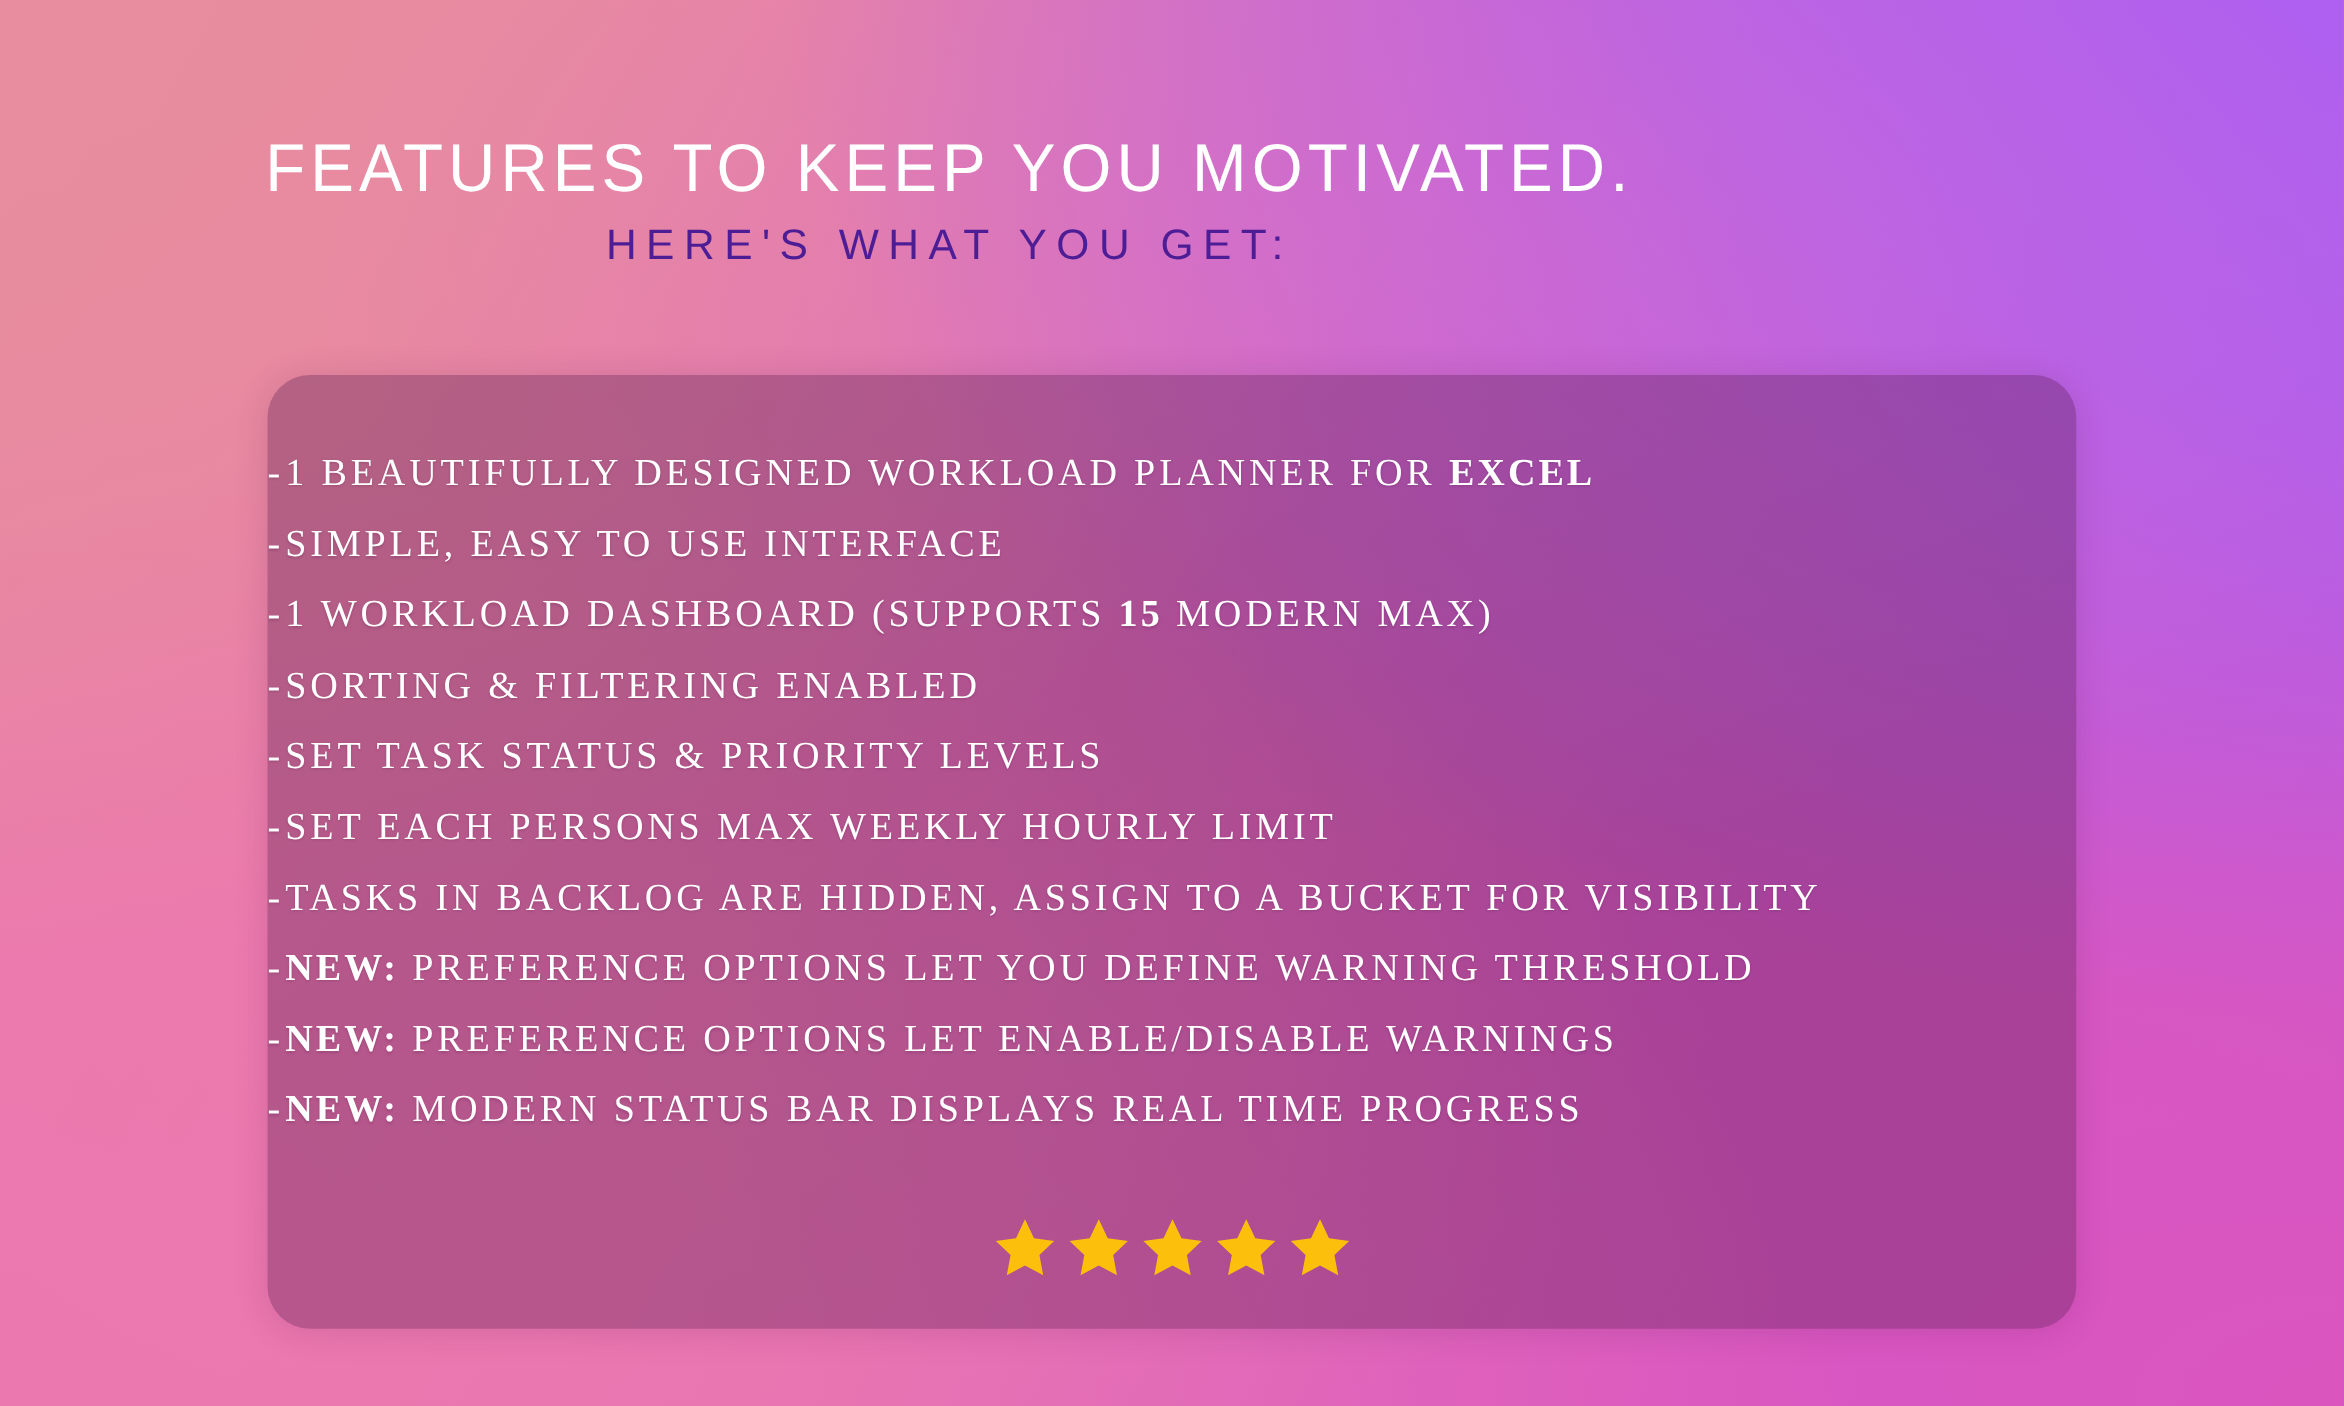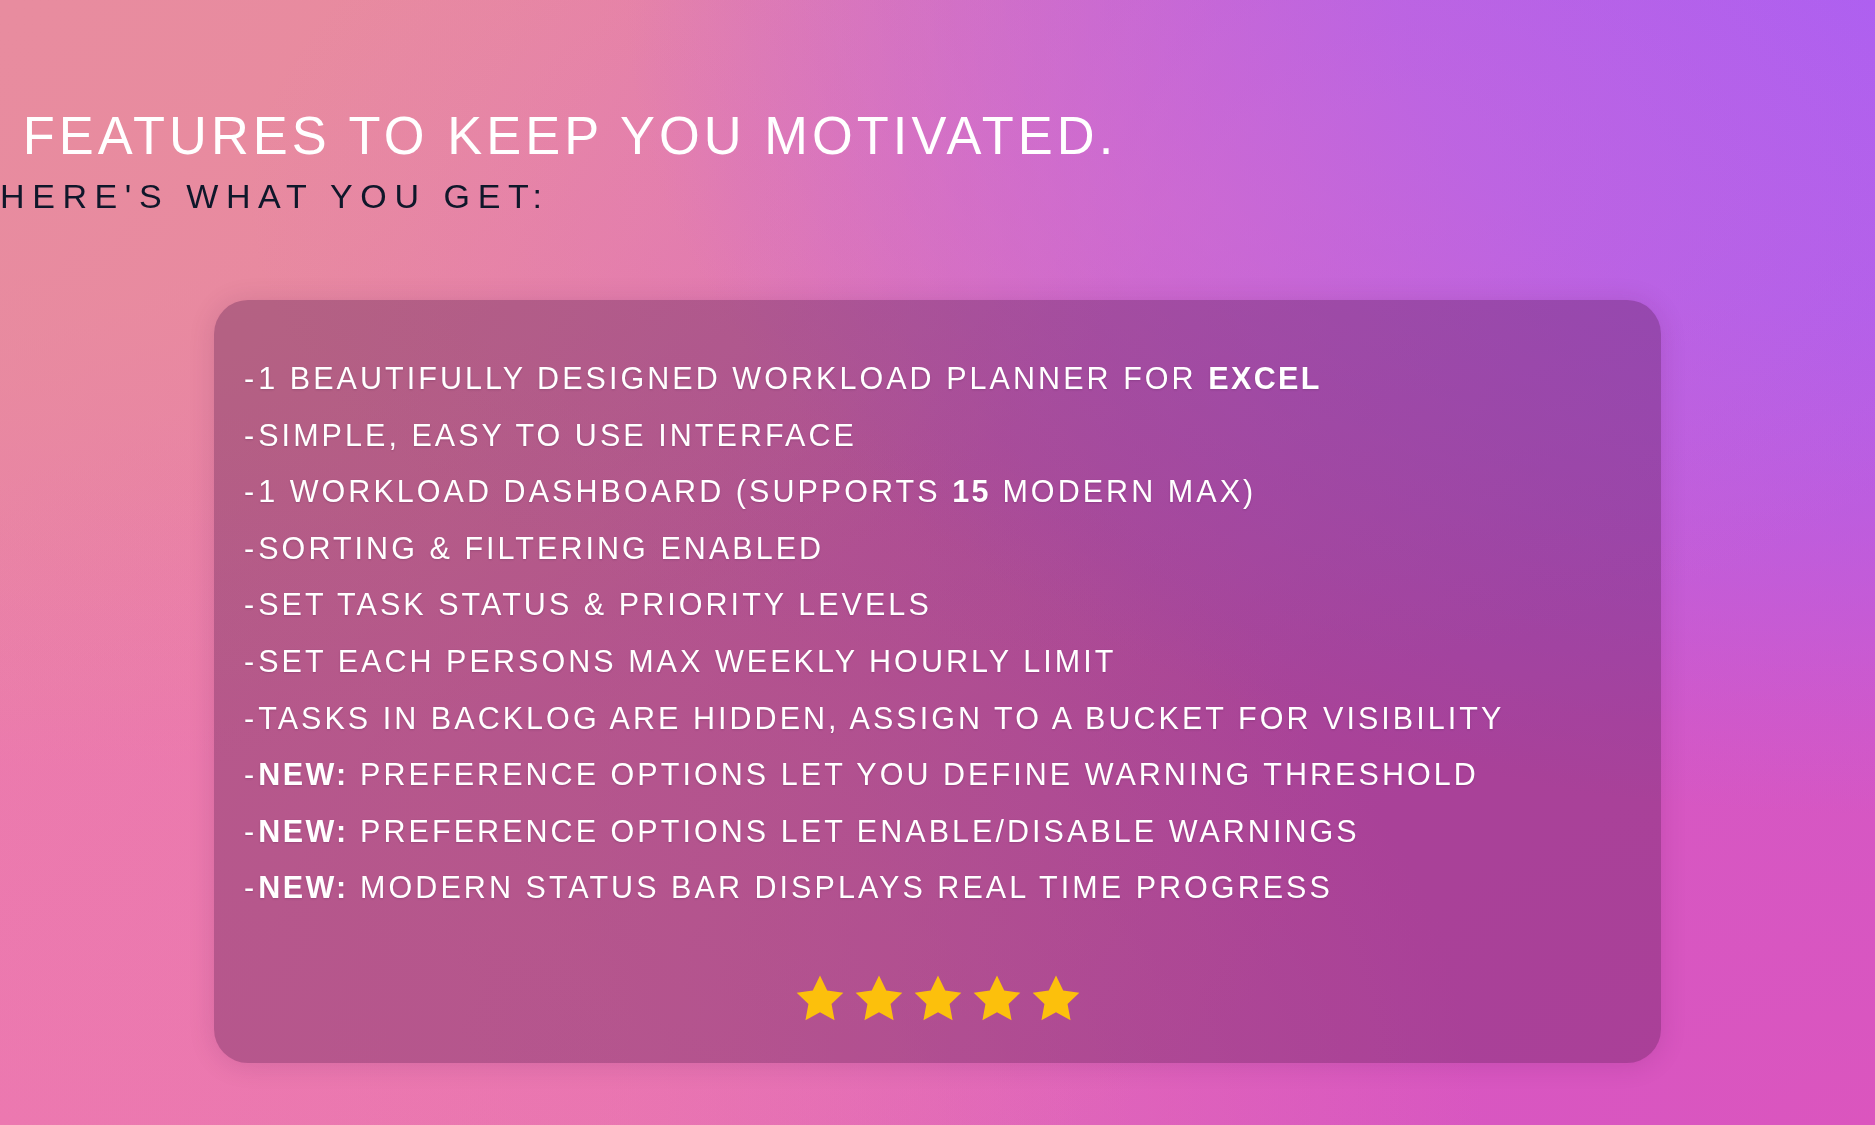--- a/index.html
+++ b/index.html
@@ -43,41 +43,41 @@
       radial-gradient(70% 60% at 62% 18%, rgba(214,110,205,0.45) 0%, rgba(214,110,205,0) 70%),
       radial-gradient(60% 55% at 28% 72%, rgba(236,124,172,0.40) 0%, rgba(236,124,172,0) 72%);
   }
 
   
   .header {
     position: absolute;
     left: 0;
     top: 0;
     width: 1519px;
-    text-align: left;
+    text-align: center;
     z-index: 3;
   }
 
   .headline {
     margin: 0;
     padding-top: 107px;
     color: #ffffff;
     font-size: 54px;
     font-weight: 300;
     letter-spacing: 4.2px;
     line-height: 1.04;
     white-space: nowrap;
     font-family: "Liberation Sans", sans-serif;
     transform: scaleX(0.97);
   }
 
   .subhead {
     margin: 0;
     padding-top: 16px;
-    color: #0f172a;
+    color: #4c1d95;
     font-size: 34px;
     font-weight: 300;
     letter-spacing: 7.6px;
     line-height: 1.05;
     white-space: nowrap;
     font-family: "Liberation Sans", sans-serif;
   }
 
   
   .feature-card {
@@ -99,22 +99,21 @@
     padding: 50px 0 0 0;
   }
 
   .feature-item {
     color: #ffffff;
     font-size: 30.5px;
     font-weight: 300;
     letter-spacing: 3.05px;
     line-height: 56.6px;
     white-space: nowrap;
-    padding-left: 30px;
-    font-family: Liberation Sans, sans-serif;
+    font-family: Liberation Serif, serif;
     text-shadow: 0 1px 2px rgba(70, 18, 62, 0.22);
   }
 
   .feature-item .dash {
     display: inline-block;
     padding-right: 1px;
   }
 
   .feature-item b,
   .feature-item .em {

